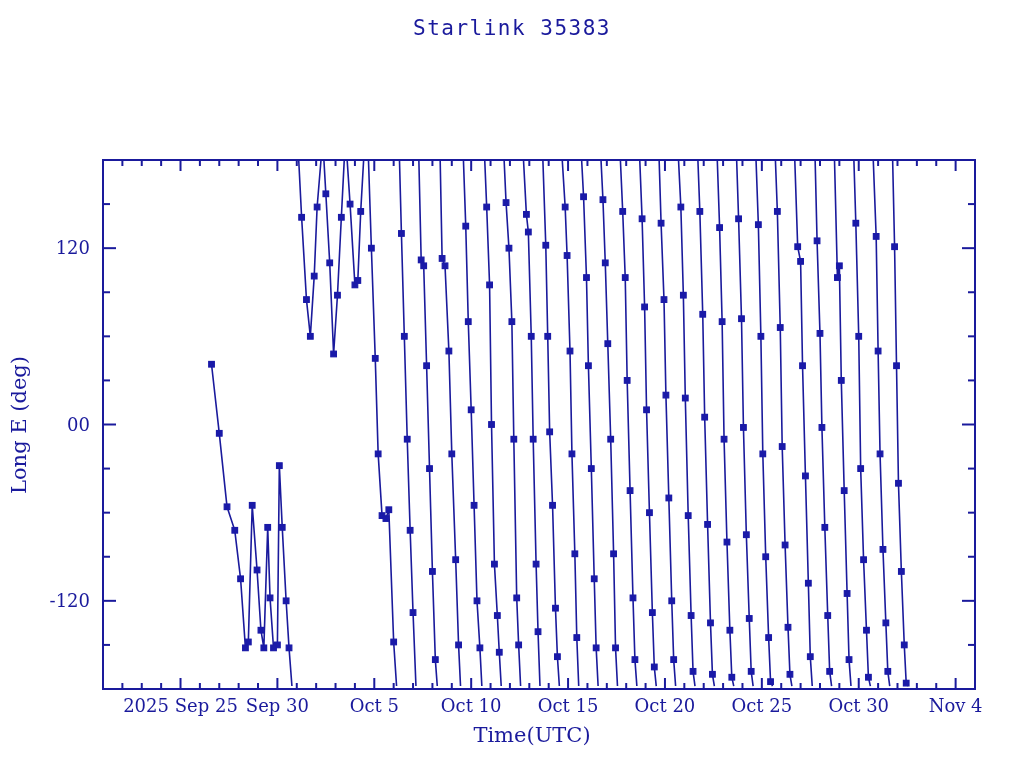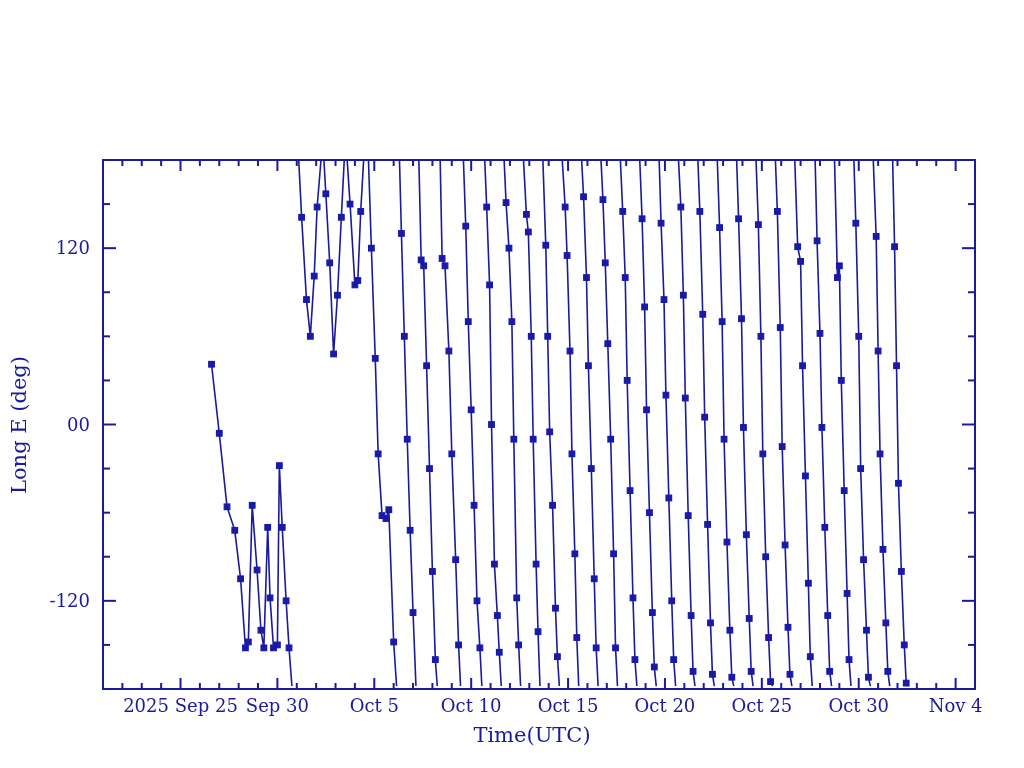--- a/index.html
+++ b/index.html
@@ -45,20 +45,21 @@
     font-family: "DejaVu Serif", serif;
     font-size: 18px;
     fill: #1a1a9c;
   }
 </style>
 </head>
 <body>
 
 <div id="page">
 
+  <div id="chart-title">Starlink 35383</div>
 
   <svg id="plot-svg" width="1024" height="768">
     <g id="axis-frame">
         <rect x="103" y="160" width="872" height="529" fill="none" stroke="#1a1a9c" stroke-width="2"></rect>
       </g>
     <g id="x-ticks">
         <line x1="103" y1="689" x2="103" y2="683" stroke="#1a1a9c" stroke-width="2"></line>
         <line x1="103" y1="160" x2="103" y2="166" stroke="#1a1a9c" stroke-width="2"></line>
         <line x1="122.37777777777778" y1="689" x2="122.37777777777778" y2="683" stroke="#1a1a9c" stroke-width="2"></line>
         <line x1="122.37777777777778" y1="160" x2="122.37777777777778" y2="166" stroke="#1a1a9c" stroke-width="2"></line>

